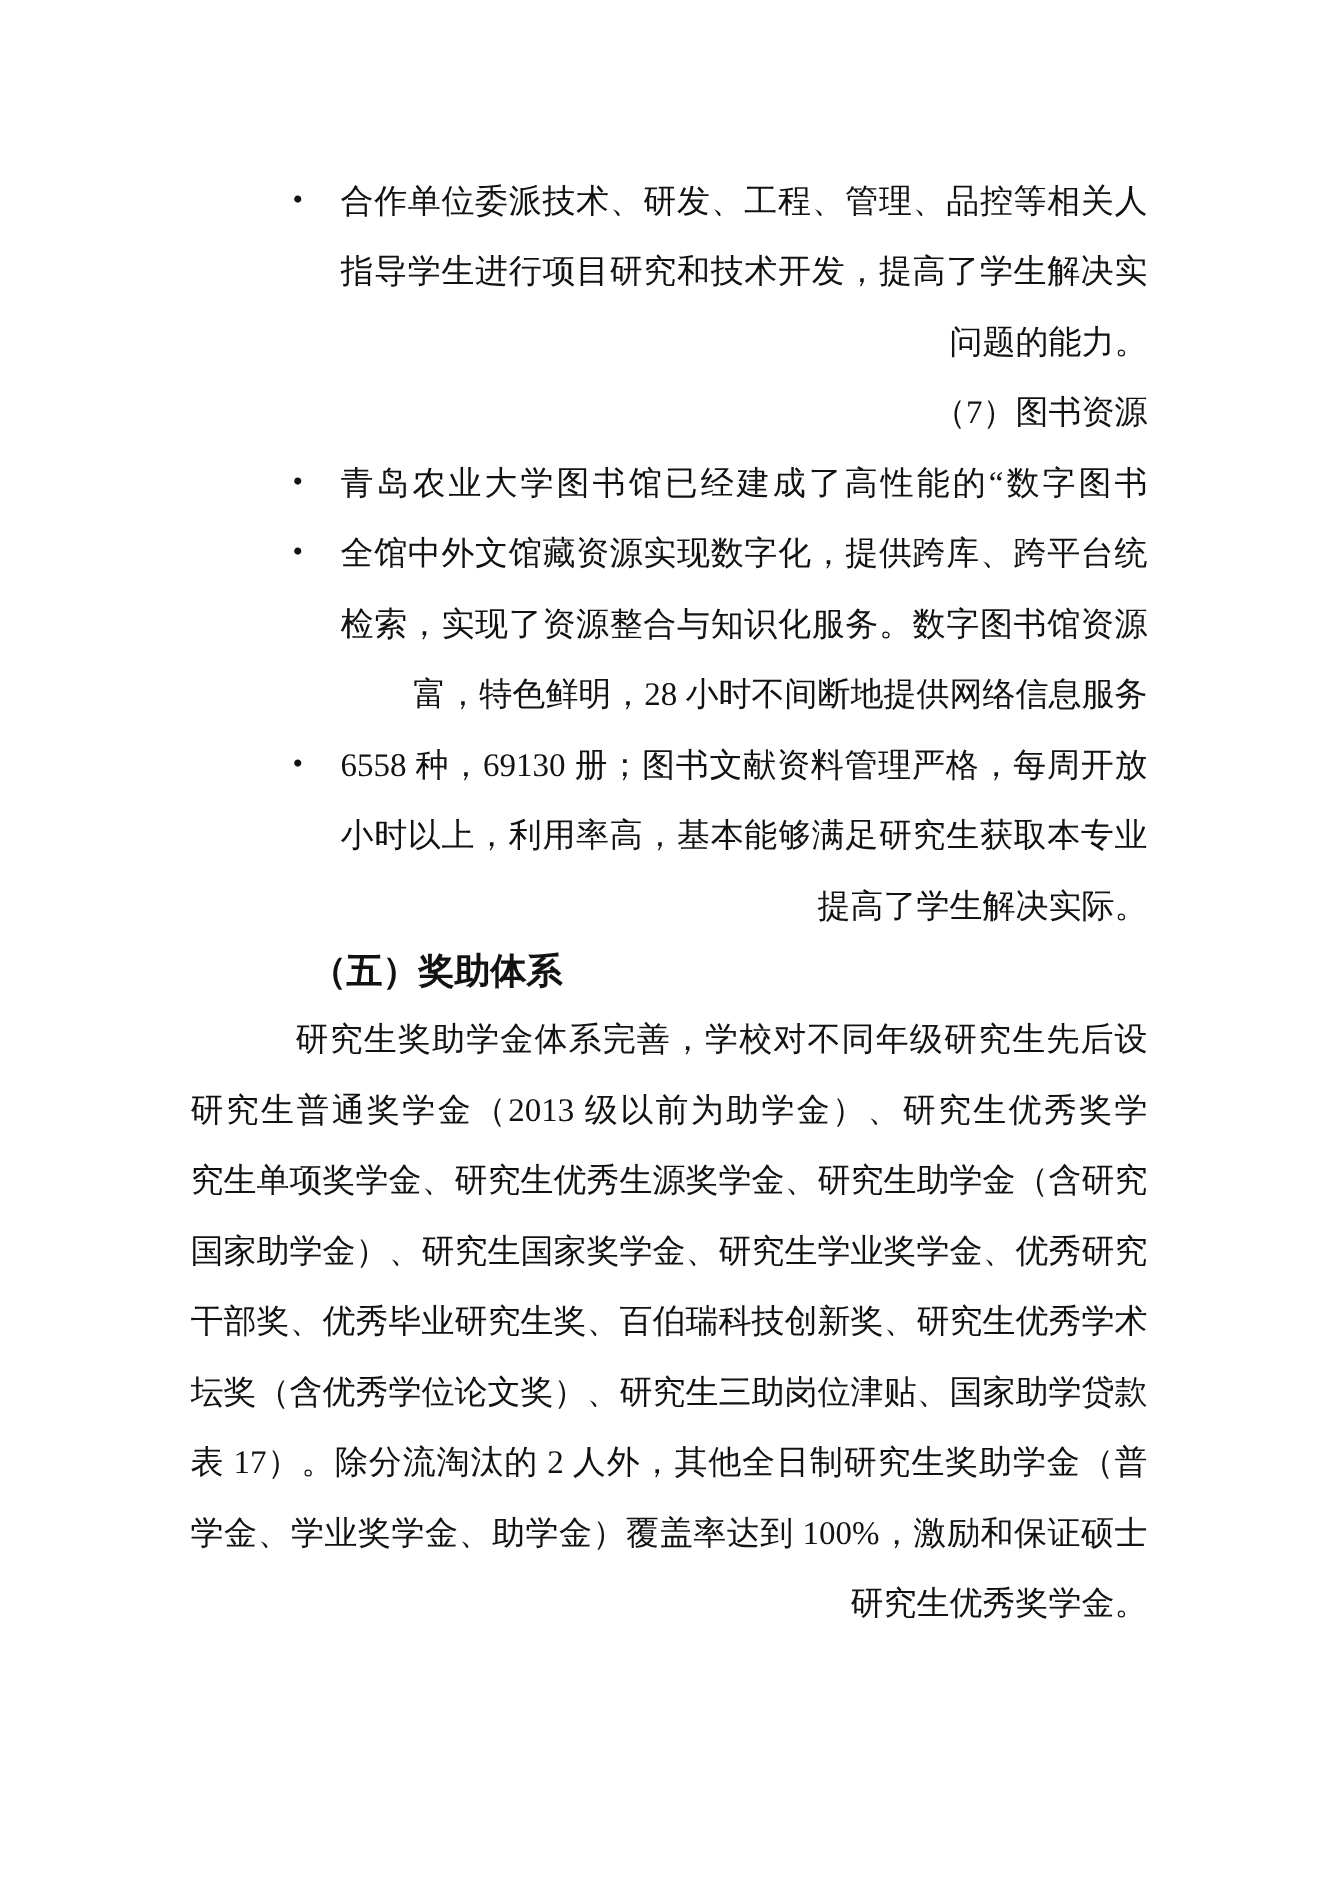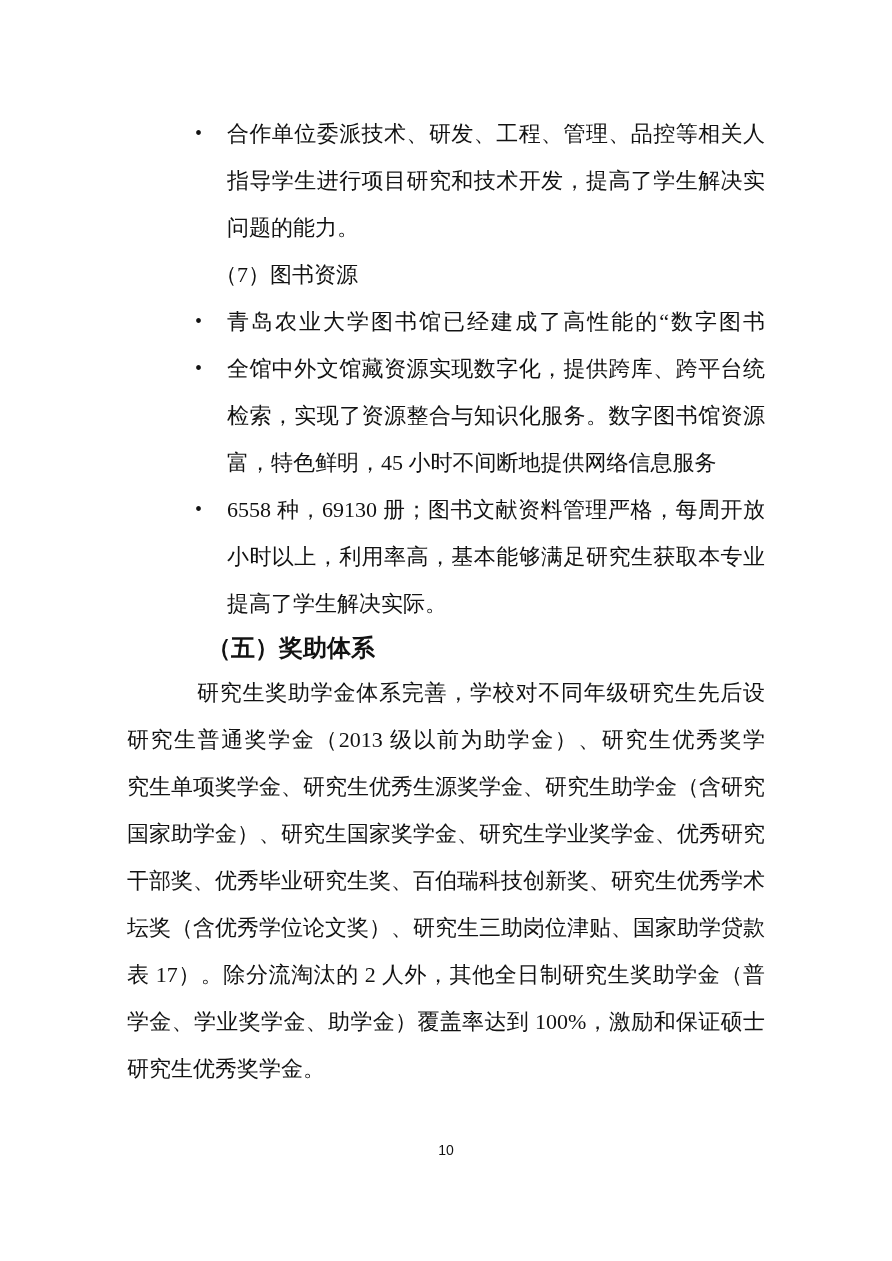--- a/index.html
+++ b/index.html
@@ -15,21 +15,21 @@
   .content{
     position:absolute;
     left:127px;top:110px;
     width:638px;
   }
   .line{
     font-size:22px;
     line-height:47px;
     height:47px;
     overflow:hidden;
-    text-align:left;
+    text-align:right;
   }
   .j{
     text-align:justify;
     text-align-last:justify;
   }
   .b-item{position:relative;}
   .b-item .line{margin-left:100px;width:538px;}
   .b-marker{
     position:absolute;
     left:68px;top:0;
@@ -76,21 +76,21 @@
 
     <div class="b-item">
       <span class="b-marker">•</span>
       <div class="line j">青岛农业大学图书馆已经建成了高性能的“数字图书馆”。</div>
     </div>
 
     <div class="b-item">
       <span class="b-marker">•</span>
       <div class="line j">全馆中外文馆藏资源实现数字化，提供跨库、跨平台统一</div>
       <div class="line j">检索，实现了资源整合与知识化服务。数字图书馆资源丰</div>
-      <div class="line">富，特色鲜明，45 小时不间断地提供网络信息服务</div>
+      <div class="line">富，特色鲜明，28 小时不间断地提供网络信息服务</div>
     </div>
 
     <div class="b-item">
       <span class="b-marker">•</span>
       <div class="line j">6558 种，69130 册；图书文献资料管理严格，每周开放 40</div>
       <div class="line j">小时以上，利用率高，基本能够满足研究生获取本专业有</div>
       <div class="line">提高了学生解决实际。</div>
     </div>
 
     <div class="heading">（五）奖助体系</div>
@@ -102,14 +102,13 @@
       <div class="line j">国家助学金）、研究生国家奖学金、研究生学业奖学金、优秀研究生</div>
       <div class="line j">干部奖、优秀毕业研究生奖、百伯瑞科技创新奖、研究生优秀学术论</div>
       <div class="line j">坛奖（含优秀学位论文奖）、研究生三助岗位津贴、国家助学贷款（附</div>
       <div class="line j">表 17）。除分流淘汰的 2 人外，其他全日制研究生奖助学金（普通奖</div>
       <div class="line j">学金、学业奖学金、助学金）覆盖率达到 100%，激励和保证硕士研</div>
       <div class="line">研究生优秀奖学金。</div>
     </div>
 
   </div>
 
-  <div class="page-number">10</div>
 </div>
 
 </body></html>

